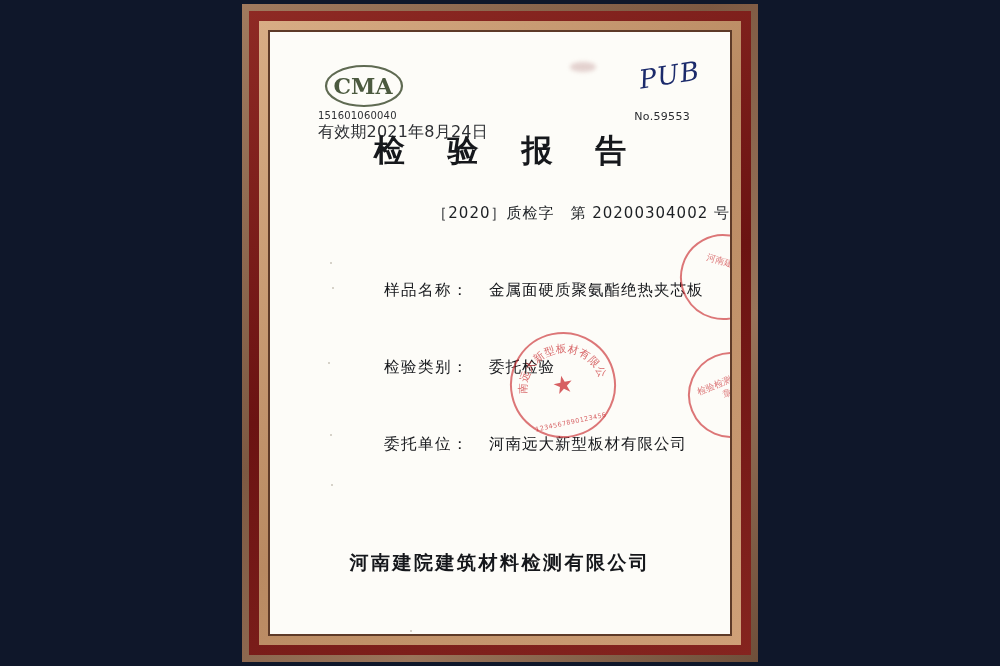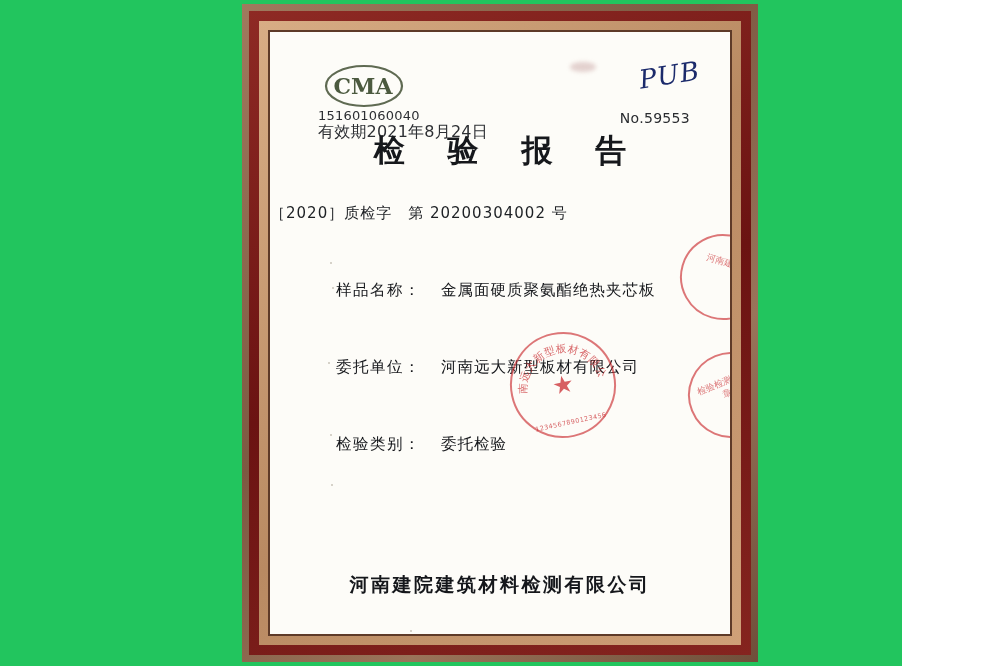--- a/index.html
+++ b/index.html
@@ -9,23 +9,23 @@
   }
   body {
     width: 1000px;
     height: 666px;
     overflow: hidden;
     font-family: "DejaVu Sans", "Liberation Sans", sans-serif;
   }
 
   #page {
     position: relative;
-    width: 902px;
+    width: 1000px;
     height: 666px;
-    background: #22c55e;
+    background: #0f172a;
     text-decoration: underline;
   }
 
   
   .frame-outer {
     position: absolute;
     left: 242px;
     top: 4px;
     width: 516px;
     height: 658px;
@@ -87,34 +87,34 @@
   }
   .cma-mark {
     position: relative;
     width: 86px;
     height: 44px;
     margin-left: 2px;
   }
   .cma-mark svg { display: block; }
   .cma-line {
     font-family: "DejaVu Sans", "Liberation Sans", sans-serif;
-    font-size: 13px;
+    font-size: 10px;
     color: #2d2f33;
     letter-spacing: 0.2px;
     line-height: 16px;
     white-space: nowrap;
   }
   .cma-line.cn { font-size: 16px; }
 
   
   .report-no {
     position: absolute;
     right: 40px;
     top: 78px;
-    font-size: 14px;
+    font-size: 11px;
     color: #2a2c30;
     letter-spacing: 0.3px;
   }
 
   
   .handwriting {
     position: absolute;
     right: 30px;
     top: 28px;
     font-family: "DejaVu Serif", "Liberation Serif", serif;
@@ -147,38 +147,38 @@
     font-weight: bold;
     letter-spacing: 16px;
     color: #16181c;
     text-indent: 16px;
   }
   .doc-subtitle {
     position: absolute;
     left: 0;
     right: 0;
     top: 172px;
-    text-align: left;
+    text-align: right;
     font-size: 15px;
     color: #1d2024;
     letter-spacing: 1px;
   }
 
   
   .fields {
     position: absolute;
     left: 0;
     right: 0;
     top: 248px;
   }
   .field-row {
     display: flex;
     align-items: baseline;
     margin-bottom: 56px;
-    padding-left: 66px;
+    padding-left: 114px;
   }
   .field-label {
     font-size: 15.5px;
     color: #15171b;
     letter-spacing: 1.5px;
     white-space: nowrap;
     font-family: "DejaVu Sans", "Liberation Sans", sans-serif;
   }
   .field-value {
     font-size: 15.5px;
@@ -186,21 +186,21 @@
     letter-spacing: 1px;
     margin-left: 20px;
     white-space: nowrap;
   }
 
   
   .issuer {
     position: absolute;
     left: 0;
     right: 0;
-    top: 540px;
+    top: 518px;
     text-align: center;
     font-size: 19px;
     font-weight: bold;
     letter-spacing: 2.5px;
     color: #15171b;
   }
 
   
   .seal {
     position: absolute;
@@ -311,26 +311,26 @@
 
             <div class="doc-title">检 验 报 告</div>
             <div class="doc-subtitle">［2020］质检字　第 20200304002 号</div>
 
             <div class="fields">
               <div class="field-row">
                 <span class="field-label">样品名称：</span>
                 <span class="field-value">金属面硬质聚氨酯绝热夹芯板</span>
               </div>
               <div class="field-row">
+                <span class="field-label">检验类别：</span>
+                <span class="field-value">委托检验</span>
+              </div>
+              <div class="field-row">
                 <span class="field-label">委托单位：</span>
                 <span class="field-value">河南远大新型板材有限公司</span>
-              </div>
-              <div class="field-row">
-                <span class="field-label">检验类别：</span>
-                <span class="field-value">委托检验</span>
               </div>
             </div>
 
             <div class="issuer">河南建院建筑材料检测有限公司</div>
 
             <div class="seal seal-main">
               <svg class="seal-arc" viewBox="0 0 106 106" xmlns="http://www.w3.org/2000/svg">
                 <defs>
                   <path id="sealArcPath" d="M 14,58 A 39,39 0 0 1 92,58" fill="none"></path>
                 </defs>

